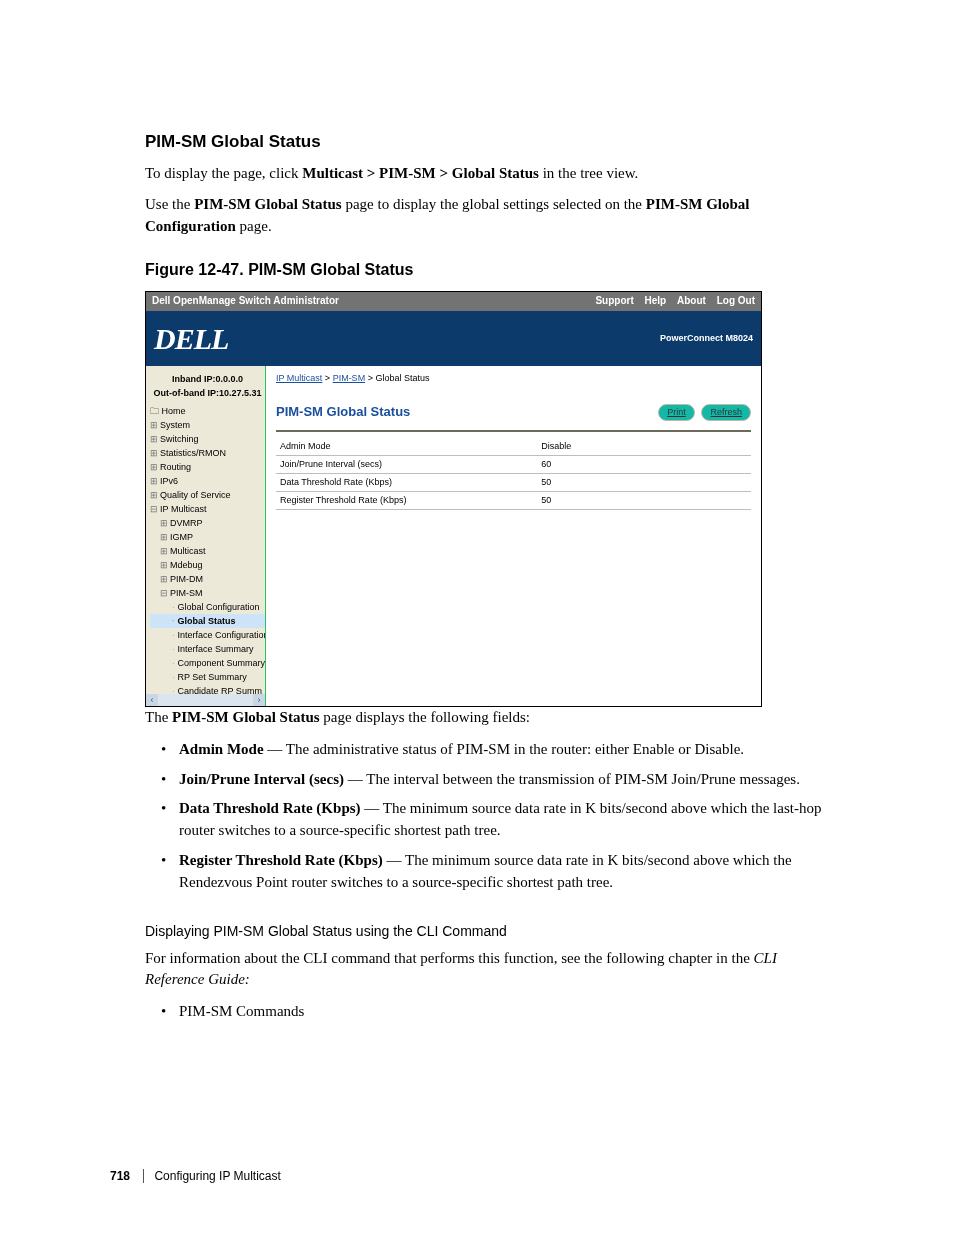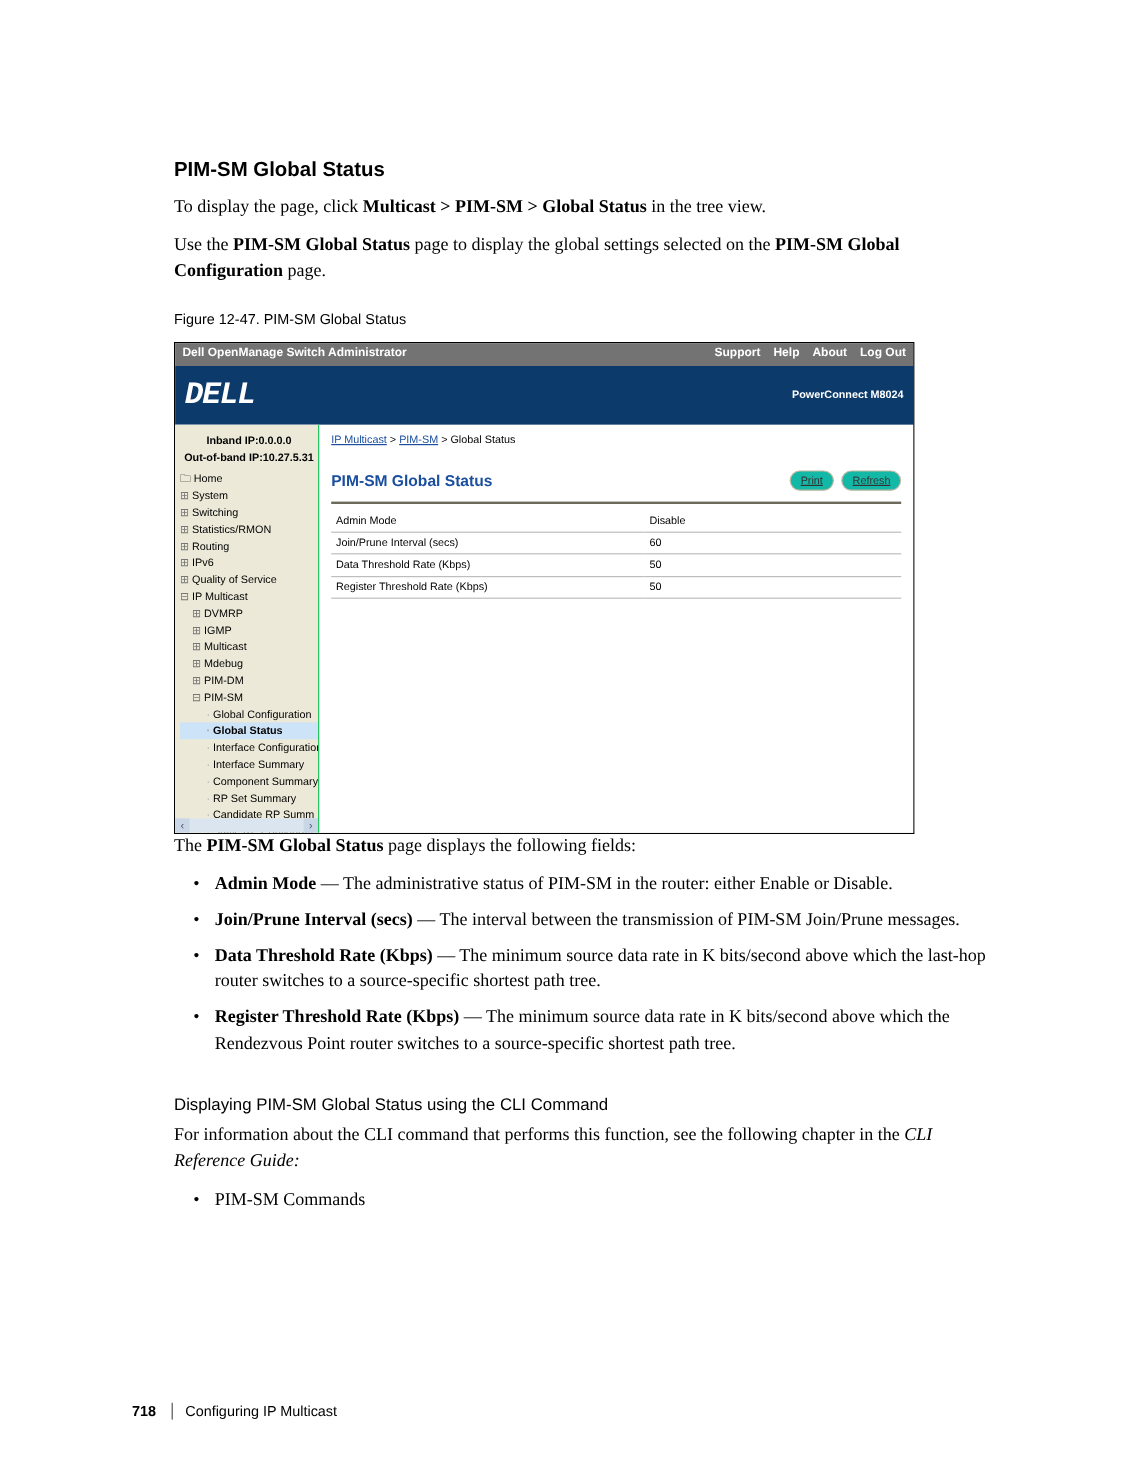--- a/index.html
+++ b/index.html
@@ -1,26 +1,26 @@
 <!DOCTYPE html>
 <html><head>
 <meta charset="utf-8">
 <style>
 body{margin:0;background:#fff;font-family:Georgia,'Times New Roman',serif;font-size:15px;color:#000;line-height:1.45}
 .page{width:924px;min-height:1235px;box-sizing:border-box;padding:130px 85px 60px 145px;position:relative}
 .h2{font-family:"Helvetica Neue",Helvetica,Arial,sans-serif;font-weight:700;font-size:17px;margin:0 0 8px 0}
 .h3{font-family:"Helvetica Neue",Helvetica,Arial,sans-serif;font-weight:400;font-size:14px;margin:28px 0 6px 0}
 .para{margin:0 0 10px 0}
 .bold{font-weight:700}
-.figcap{font-family:"Helvetica Neue",Helvetica,Arial,sans-serif;font-size:12px;font-weight:400;margin:20px 0 10px 0}
+.figcap{font-family:"Helvetica Neue",Helvetica,Arial,sans-serif;font-size:16px;font-weight:700;margin:20px 0 10px 0}
 .fig{border:1px solid #000;width:615px;font-family:Tahoma,Arial,sans-serif;font-size:10px;color:#000}
 .fig-head{background:#737373;color:#fff;font-weight:700;font-size:10px;display:flex;justify-content:space-between;padding:2px 6px}
 .fig-head .links span{margin-left:8px}
 .fig-brand{background:#0b3a6b;color:#fff;display:flex;justify-content:space-between;align-items:center;padding:6px 8px}
-.dell-logo{font-family:Liberation Mono, monospace;font-weight:900;font-size:26px;letter-spacing:-1px;font-style:italic}
+.dell-logo{font-family:Liberation Serif, serif;font-weight:900;font-size:30px;letter-spacing:-1px;font-style:italic}
 .fig-body{display:flex;background:#fff;height:340px}
 .fig-nav{width:115px;border-right:1px solid #22c55e;background:#ece9d8;overflow:hidden;position:relative;padding:4px 0 14px 4px;font-size:9px;line-height:14px}
 .fig-nav .ip{font-weight:700;text-align:center;padding:2px 0 4px 0}
 .fig-nav .item{white-space:nowrap}
 .fig-nav .node::before{content:"⊞ ";color:#777}
 .fig-nav .open::before{content:"⊟ ";color:#777}
 .fig-nav .leaf::before{content:"· ";color:#aaa}
 .fig-nav .in1{padding-left:10px}
 .fig-nav .in2{padding-left:22px}
 .fig-nav .sel{background:#cde3f7;font-weight:700}

